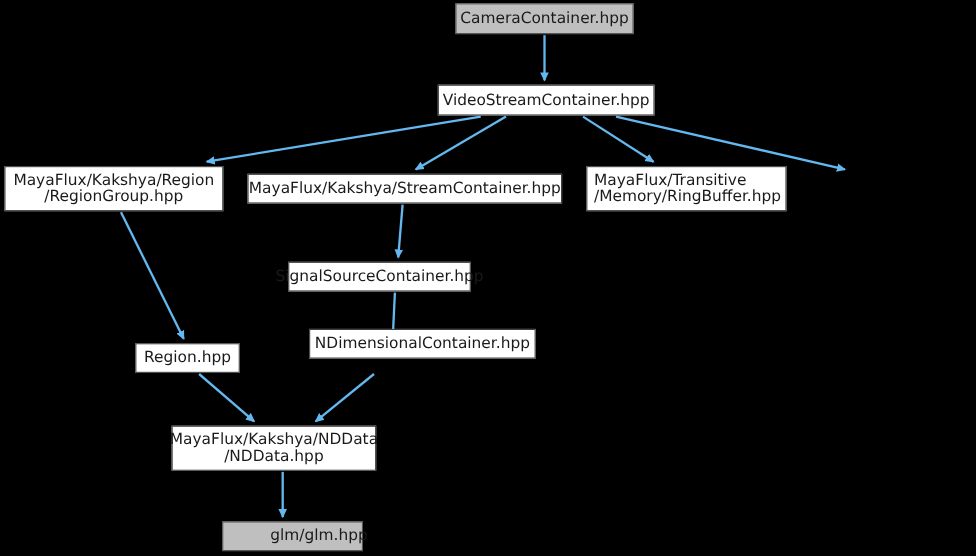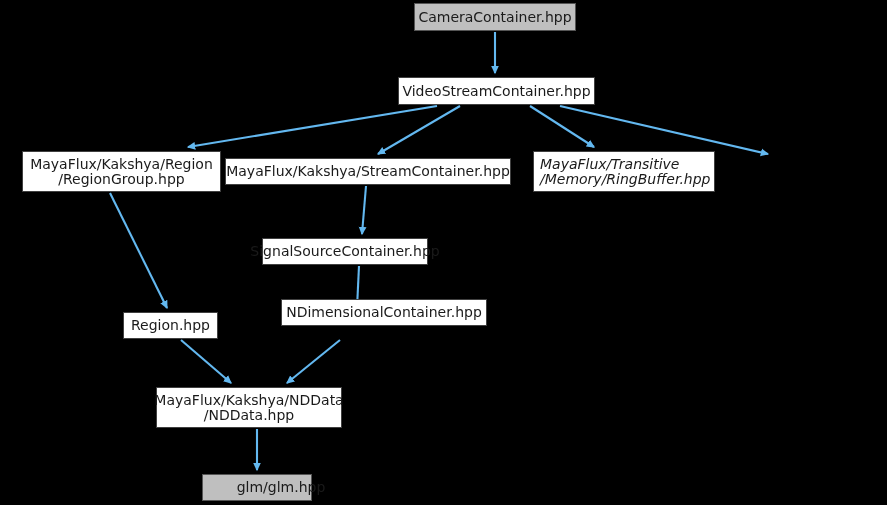--- a/index.html
+++ b/index.html
@@ -40,21 +40,20 @@
     z-index: 2;
   }
   .node.gray {
     background: #bfbfbf;
     border: 1px solid #555555;
   }
   .node.leftalign {
     justify-content: flex-start;
     text-align: left;
     padding-left: 6px;
-    font-style: italic;
   }
   .node-label {
     display: block;
     white-space: pre;
   }
 </style>
 </head>
 <body>
 
 <div id="canvas">
@@ -80,21 +79,21 @@
   </svg>
 
   <div class="node gray" style="left:414px; top:3px; width:162px; height:28px;">
     <span class="node-label">CameraContainer.hpp</span>
   </div>
 
   <div class="node" style="left:398px; top:77px; width:197px; height:28px;">
     <span class="node-label">VideoStreamContainer.hpp</span>
   </div>
 
-  <div class="node" style="left:22px; top:151px; width:199px; height:41px;">
+  <div class="node" style="left:4px; top:151px; width:199px; height:41px;">
     <span class="node-label">MayaFlux/Kakshya/Region
 /RegionGroup.hpp</span>
   </div>
 
   <div class="node" style="left:225px; top:158px; width:286px; height:27px;">
     <span class="node-label">MayaFlux/Kakshya/StreamContainer.hpp</span>
   </div>
 
   <div class="node leftalign" style="left:533px; top:151px; width:182px; height:41px;">
     <span class="node-label">MayaFlux/Transitive
@@ -112,16 +111,16 @@
 
   <div class="node" style="left:253px; top:299px; width:206px; height:27px;margin-left:28px;">
     <span class="node-label">NDimensionalContainer.hpp</span>
   </div>
 
   <div class="node" style="left:156px; top:387px; width:186px; height:41px;">
     <span class="node-label">MayaFlux/Kakshya/NDData
 /NDData.hpp</span>
   </div>
 
-  <div class="node gray" style="left:202px; top:474px; width:110px; height:27px;padding-left:48px;">
+  <div class="node gray" style="left:202px; top:474px; width:128px; height:27px;padding-left:48px;">
     <span class="node-label">glm/glm.hpp</span>
   </div>
 </div>
 
 </body></html>

